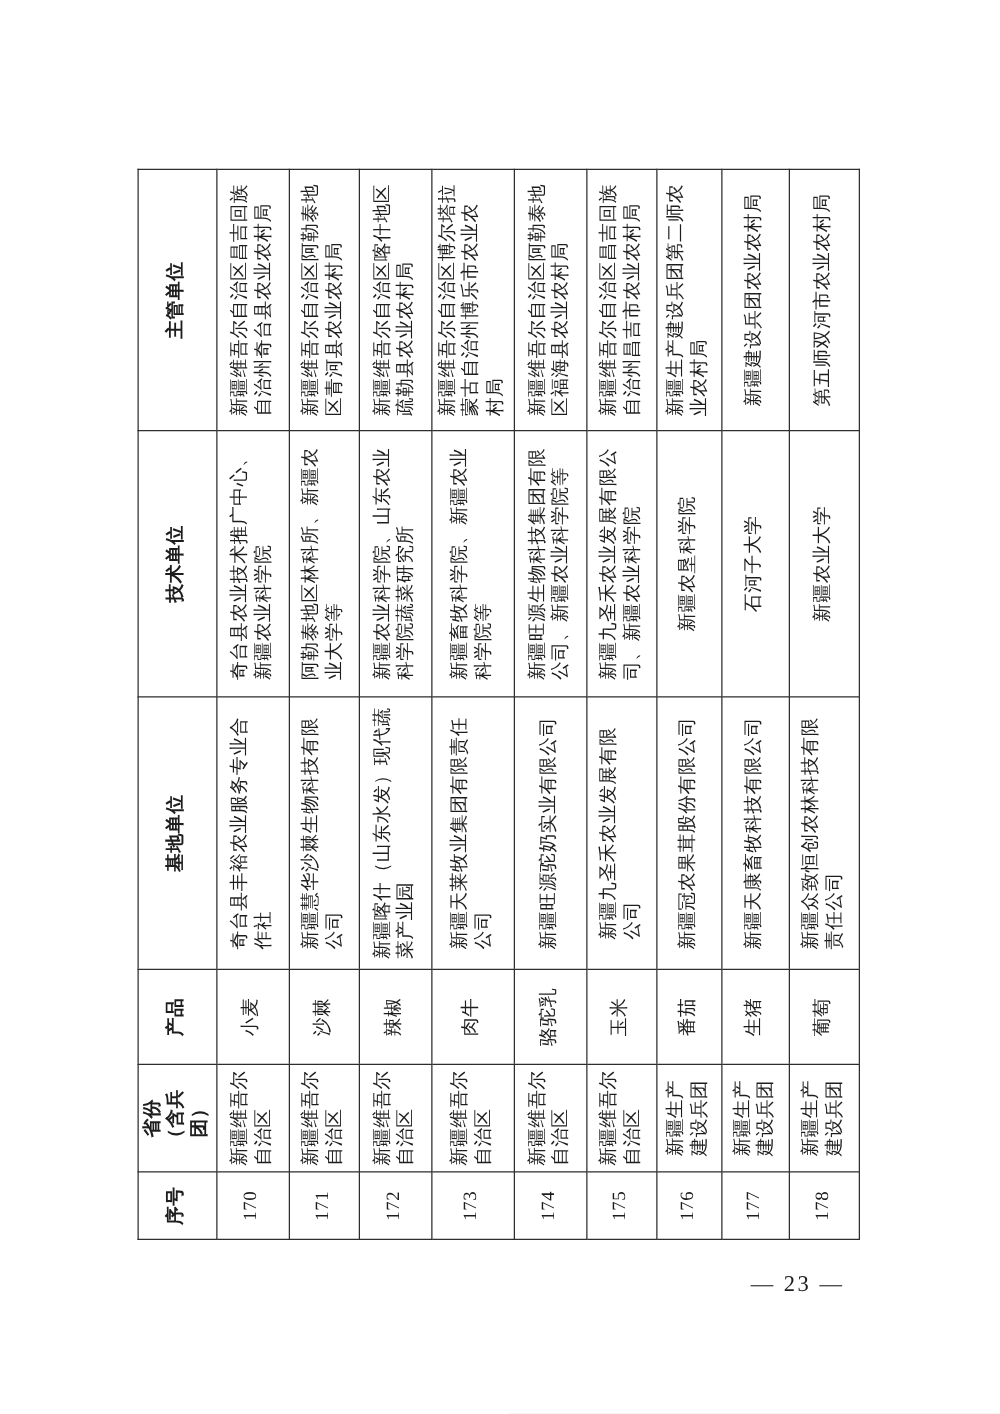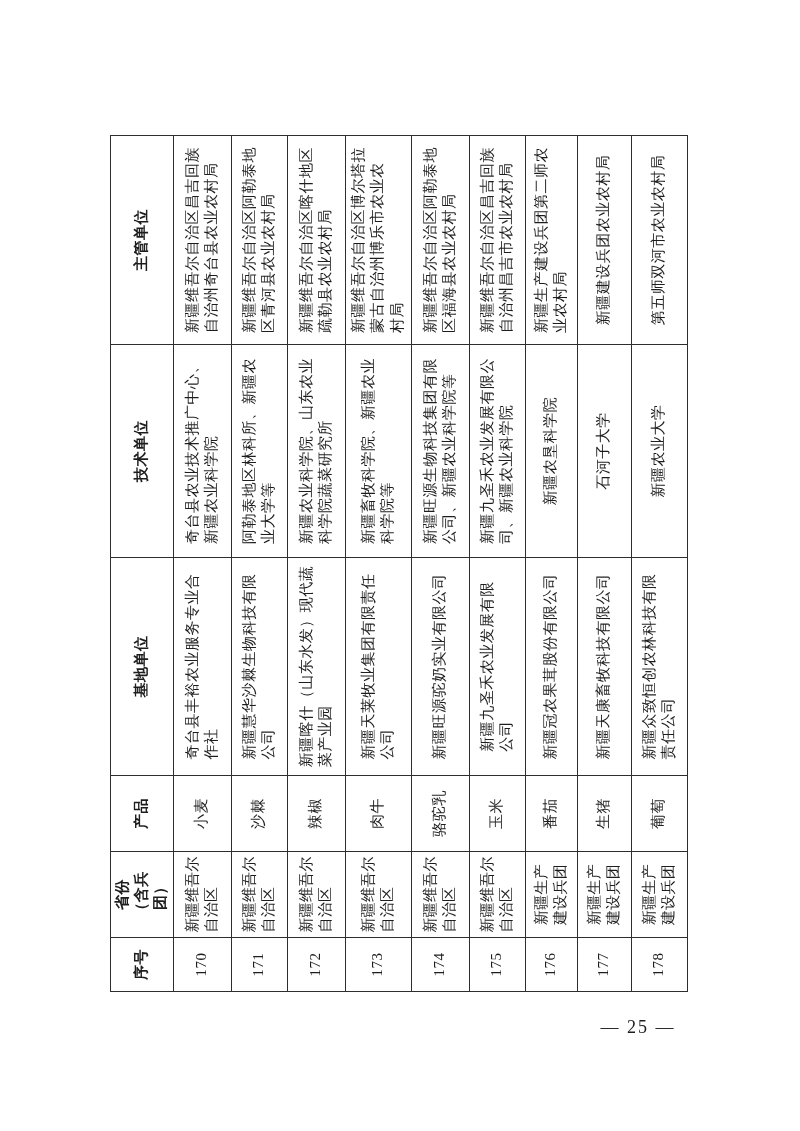--- a/index.html
+++ b/index.html
@@ -184,15 +184,15 @@
             <td class="col-product"><span class="cell-text">葡萄</span></td>
             <td class="col-base-unit"><span class="cell-text">新疆众致恒创农林科技有限
 责任公司</span></td>
             <td class="col-tech-unit"><span class="cell-text">新疆农业大学</span></td>
             <td class="col-admin-unit"><span class="cell-text">第五师双河市农业农村局</span></td>
           </tr>
         </tbody>
     </table>
   </div>
 
-  <div class="page-number">— 25 —</div>
+  <div class="page-number">— 23 —</div>
 
 </div>
 
 </body></html>

